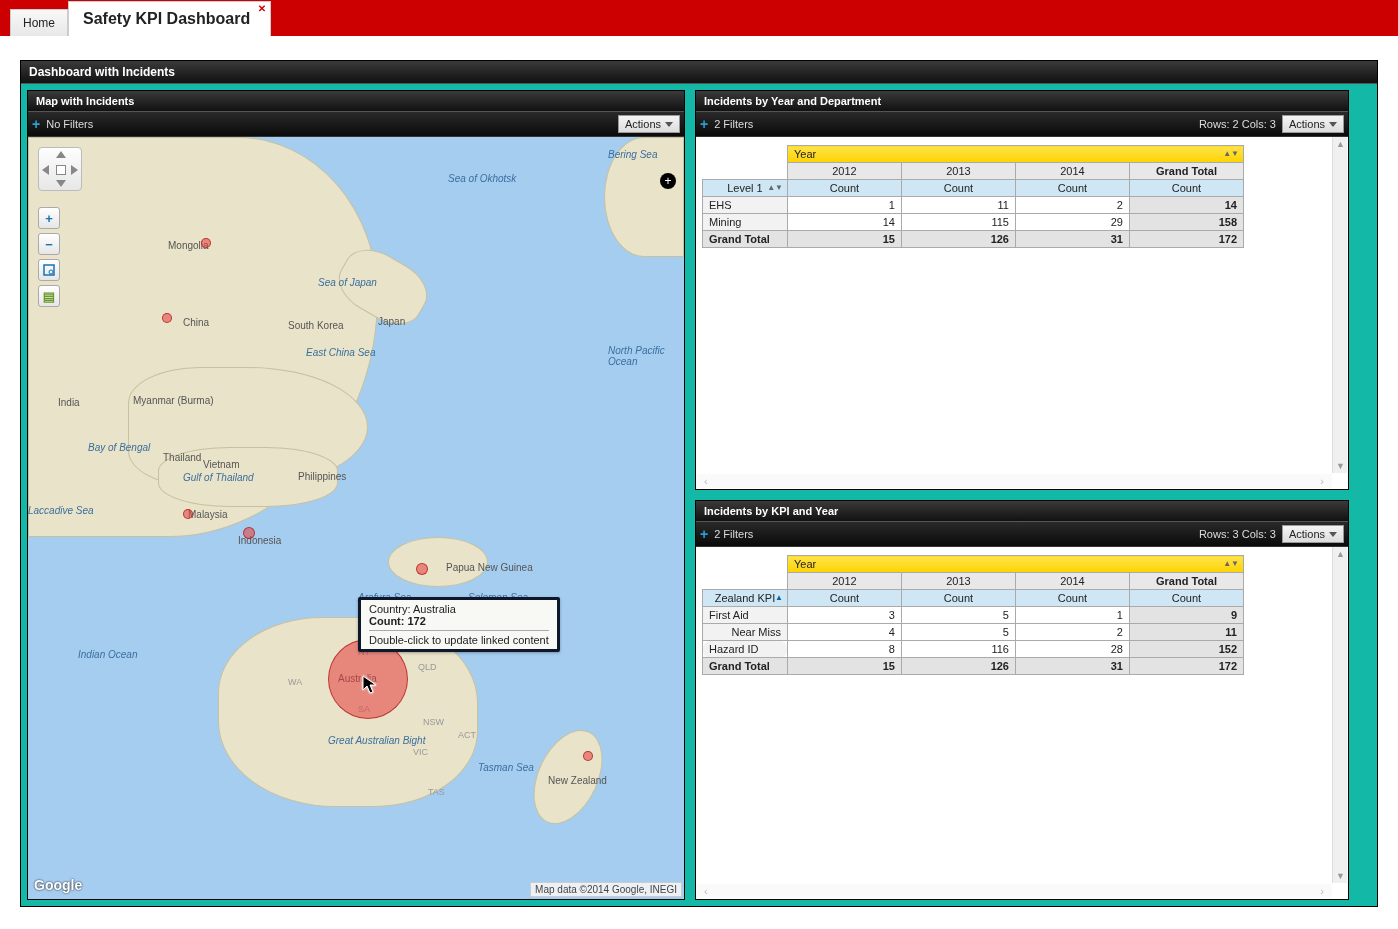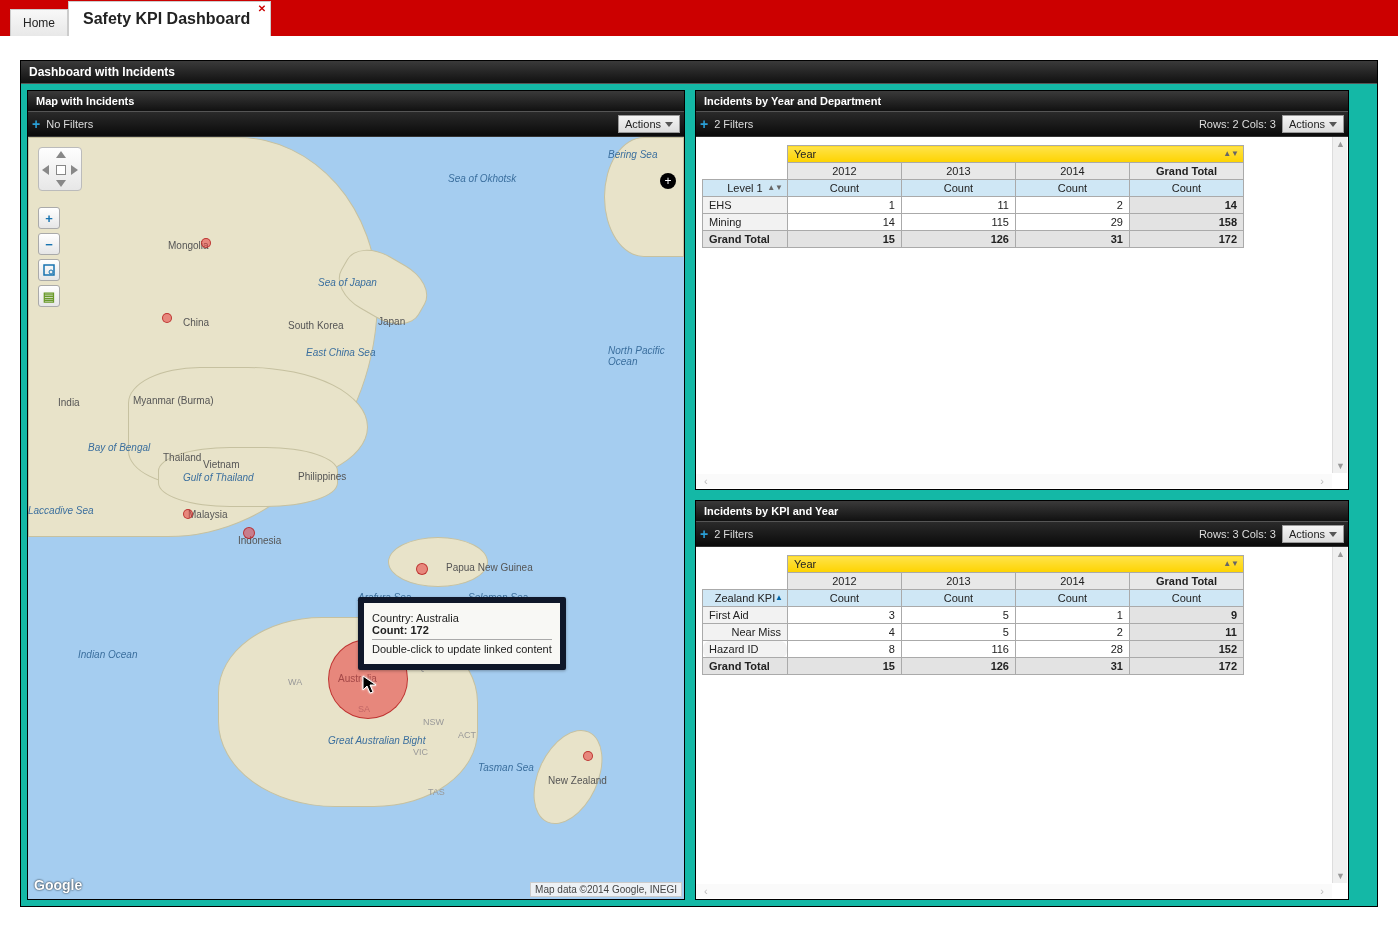--- a/index.html
+++ b/index.html
@@ -36,21 +36,21 @@
   .sq-btn { width:22px; height:22px; border:1px solid #aaa; background:linear-gradient(#fff,#e6e6e6); display:flex; align-items:center; justify-content:center; font-size:13px; color:#1773b0; font-weight:bold; cursor:pointer; border-radius:3px;}
   .map-add { position:absolute; top:36px; right:8px; width:16px; height:16px; border-radius:8px; background:#000; color:#fff; display:flex; align-items:center; justify-content:center; font-size:12px; cursor:pointer;}
   .google-logo { position:absolute; bottom:6px; left:6px; font-family: Arial; font-size:14px; color:#fff; text-shadow:0 0 2px #000; font-weight:bold; }
   .map-attrib { position:absolute; bottom:2px; right:2px; background:rgba(245,245,245,.9); font-size:10px; color:#444; padding:1px 4px; border:1px solid #ccc; }
   .marker { position:absolute; border-radius:50%; background:rgba(230,60,60,.55); border:1px solid rgba(180,30,30,.8); }
   .cursor-arrow { position:absolute; width:16px;height:20px; }
   .cursor-arrow svg { width:16px;height:20px; filter:drop-shadow(0 0 1px #fff); }
   .map-label { position:absolute; color:#555; font-size:10px; }
   .state-label { position:absolute; color:#999; font-size:9px; }
   .water-label { position:absolute; color:#3b6f9e; font-size:10px; font-style: italic; }
-  .tooltip { position:absolute; background:#f8f8f5; border:6px solid #0f172a; padding:9px 8px; font-size:11px; box-shadow:0 1px 3px rgba(0,0,0,.3); border-radius:2px; white-space:nowrap; }
+  .tooltip { position:absolute; background:#f8f8f5; border:3px solid #0f172a; padding:3px 8px; font-size:11px; box-shadow:0 1px 3px rgba(0,0,0,.3); border-radius:2px; white-space:nowrap; }
   .tooltip hr { border:none;border-top:1px solid #aaa; margin:3px 0; }
   
   .pivot-wrap { padding:8px 10px 0 6px; position:relative; height:100%; }
   table.pivot { border-collapse:collapse; width:542px; }
   table.pivot th, table.pivot td { border:1px solid #aaa; padding:2px 6px; font-size:11px; white-space:nowrap; }
   .yr-hdr { background: linear-gradient(#ffe34a,#fdd300); text-align:left; font-weight:normal; position:relative;}
   .corner { width:82px; }
   .sort-ic { position:absolute; right:4px; top:3px; font-size:8px; color:#666; }
   .yr-sub th { background:#e8e8e8; text-align:center; font-weight:normal; }
   .row-hdr { background: linear-gradient(#ffe34a,#fdd300); text-align:left; font-weight:normal; position:relative;}

